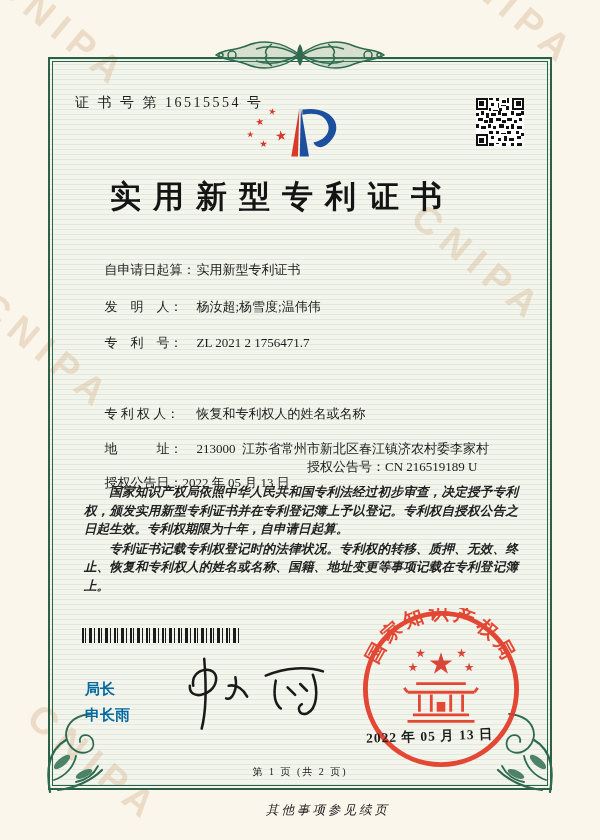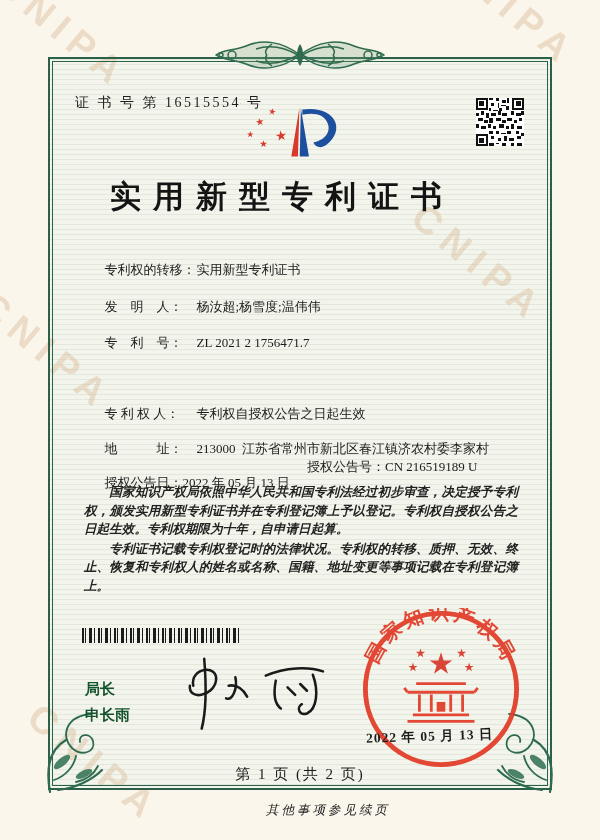--- a/index.html
+++ b/index.html
@@ -29,26 +29,26 @@
   .grant{position:absolute;left:85px;top:458px;width:440px;font-size:13px;white-space:pre-wrap;}
   .grant .second{position:absolute;left:222px;top:0;white-space:pre-wrap;text-align:right;}
   .paras{position:absolute;left:84px;top:483px;width:434px;font-size:12.6px;line-height:18.6px;
          text-align:justify;color:#222;font-style:italic;}
   .paras p{margin:0 0 1px 0;text-indent:2em;font-weight:bold;}
   .barcode{position:absolute;left:82px;top:628px;width:158px;height:15px;
       background-image:
         repeating-linear-gradient(90deg,#1b1b1b 0 2px,rgba(0,0,0,0) 2px 3px,#1b1b1b 3px 4px,
         rgba(0,0,0,0) 4px 7px,#1b1b1b 7px 10px,rgba(0,0,0,0) 10px 12px,#1b1b1b 12px 13px,rgba(0,0,0,0) 13px 16px);}
   .director{position:absolute;left:85px;top:676px;font-family:"Liberation Sans",sans-serif;
-      font-weight:bold;font-size:15px;line-height:26px;color:#14532d;}
+      font-weight:bold;font-size:15px;line-height:26px;color:#0369a1;}
   .sig{position:absolute;left:168px;top:648px;width:160px;height:88px;}
   .seal{position:absolute;left:360px;top:608px;width:162px;height:162px;opacity:0.93;}
   .sealdate{position:absolute;left:366px;top:727px;width:160px;font-size:13.5px;font-weight:bold;
       letter-spacing:1px;color:#1d1d1d;transform:rotate(-2deg);}
-  .pageinfo{position:absolute;left:0;top:765px;width:600px;text-align:center;font-size:15px;letter-spacing:2px;}
+  .pageinfo{position:absolute;left:0;top:765px;width:600px;text-align:center;font-size:10px;letter-spacing:2px;}
   .contnote{position:absolute;left:0;top:802px;width:600px;text-align:center;font-size:12.5px;
       letter-spacing:3px;font-style:italic;color:#222;margin-left:28px;}
 </style>
 </head>
 <body>
 
 <div class="page">
 
   <div class="wm" style="left:-18px;top:8px;">CNIPA</div>
   <div class="wm" style="left:430px;top:-14px;">CNIPA</div>
@@ -179,30 +179,30 @@
           <rect x="12" y="27" width="2" height="1"></rect>
           <rect x="16" y="27" width="2" height="2"></rect>
           <rect x="21" y="27" width="2" height="2"></rect>
           <rect x="25" y="27" width="3" height="2"></rect>
       </g>
     </svg>
 
     <div class="title">实用新型专利证书</div>
 
     <div class="row" style="top:245px;">
-      <span class="lbl">专利权的转移：</span><span>实用新型专利证书</span>
+      <span class="lbl">自申请日起算：</span><span>实用新型专利证书</span>
     </div>
     <div class="row" style="top:282px;">
       <span class="lbl">发　明　人：</span><span>杨汝超;杨雪度;温伟伟</span>
     </div>
     <div class="row" style="top:318px;">
       <span class="lbl">专　利　号：</span><span>ZL 2021 2 1756471.7</span>
     </div>
     <div class="row" style="top:389px;">
-      <span class="lbl">专 利 权 人：</span><span>专利权自授权公告之日起生效</span>
+      <span class="lbl">专 利 权 人：</span><span>恢复和专利权人的姓名或名称</span>
     </div>
     <div class="row" style="top:424px;">
       <span class="lbl">地　　　址：</span><span>213000  江苏省常州市新北区春江镇济农村委李家村</span>
     </div>
 
     <div class="grant">
       <span>授权公告日：</span><span>2022 年 05 月 13 日</span>
       <span class="second"><span>授权公告号：</span><span>CN 216519189 U</span></span>
     </div>
 

